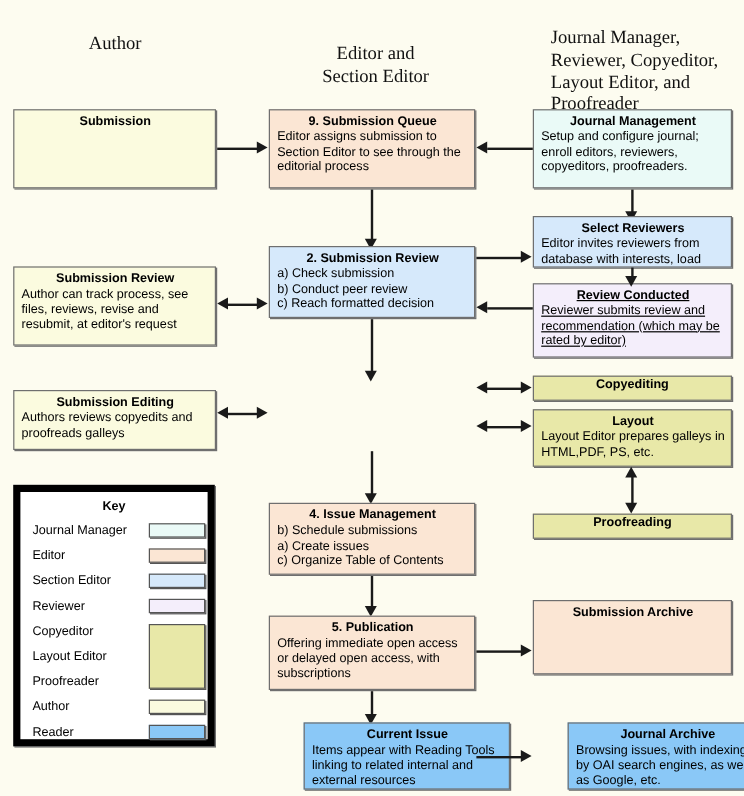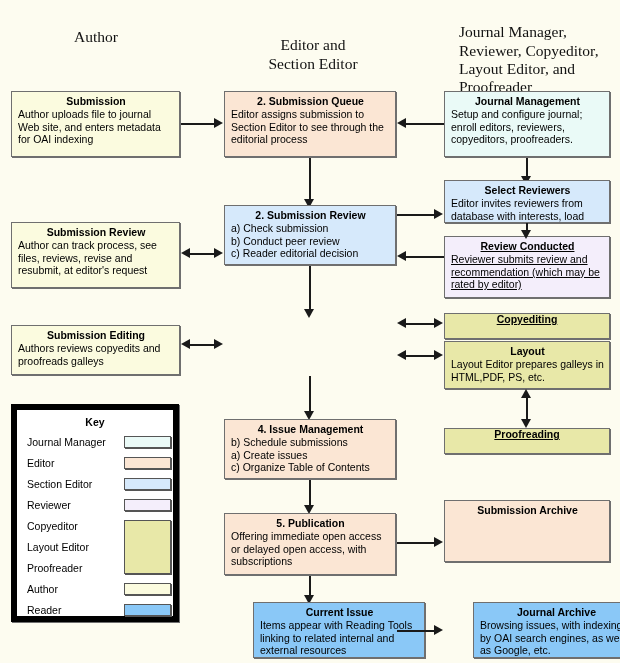--- a/index.html
+++ b/index.html
@@ -38,21 +38,21 @@
   .box .t{
     display:block;
     font-weight:bold;
     text-align:center;
     font-size:10.5px;
     line-height:13px;
     margin-bottom:0px;
     white-space:nowrap;
   }
   .box .b{display:block;text-align:left;}
-  .box.solo{display:flex;align-items:flex-end;justify-content:center;padding:12px;text-decoration:underline;}
+  .box.solo{display:flex;align-items:flex-start;justify-content:center;padding:0;}
   .box.solo .t{margin:0;}
 
   
   .c-jm{background:#eafaf7;}      
   .c-ed{background:#fbe6d4;}      
   .c-se{background:#d6e9fb;}      
   .c-rev{background:#f4eefb;}     
   .c-prod{background:#e8e8a8;}    
   .c-auth{background:#fbfbdf;}    
   .c-read{background:#8ac8f7;margin-left:29px;}    
@@ -99,25 +99,24 @@
 
   <div class="col-head left" style="left:459px;top:5px;width:155px;white-space:pre-line;">
     <span>Journal Manager,
 Reviewer, Copyeditor,
 Layout Editor, and
 Proofreader</span>
   </div>
 
   <div class="box c-auth" style="left:11px;top:91px;width:169px;height:66px;">
     <span class="t">Submission</span>
-    <span class="b">Author uploads file to journal Web site, and enters metadata for OAI indexing</span>
   </div>
 
   <div class="box c-ed" style="left:224px;top:91px;width:172px;height:66px;">
-    <span class="t">2. Submission Queue</span>
+    <span class="t">9. Submission Queue</span>
     <span class="b">Editor assigns submission to Section Editor to see through the editorial process</span>
   </div>
 
   <div class="box c-jm" style="left:444px;top:91px;width:166px;height:66px;">
     <span class="t">Journal Management</span>
     <span class="b">Setup and configure journal; enroll editors, reviewers, copyeditors, proofreaders.</span>
   </div>
 
   <div class="ln h" style="left:181px;top:123px;width:34px;"></div>
   <div class="ah r" style="left:214px;top:118px;"></div>
@@ -138,21 +137,21 @@
 
   <div class="box c-auth" style="left:11px;top:222px;width:169px;height:66px;">
     <span class="t">Submission Review</span>
     <span class="b">Author can track process, see files, reviews, revise and resubmit, at editor's request</span>
   </div>
 
   <div class="box c-se" style="left:224px;top:205px;width:172px;height:60px;">
     <span class="t">2. Submission Review</span>
     <span class="b">a) Check submission</span>
     <span class="b">b) Conduct peer review</span>
-    <span class="b">c) Reader editorial decision</span>
+    <span class="b">c) Reach formatted decision</span>
   </div>
 
   <div class="box c-rev" style="left:444px;top:236px;width:166px;height:62px;text-decoration:underline;">
     <span class="t">Review Conducted</span>
     <span class="b">Reviewer submits review and recommendation (which may be rated by editor)</span>
   </div>
 
   <div class="ln h" style="left:188px;top:253px;width:30px;"></div>
   <div class="ah l" style="left:181px;top:248px;"></div>
   <div class="ah r" style="left:214px;top:248px;"></div>

